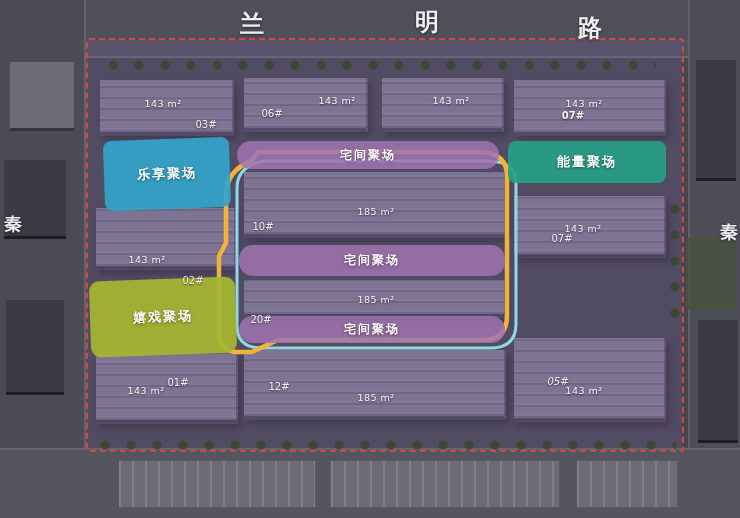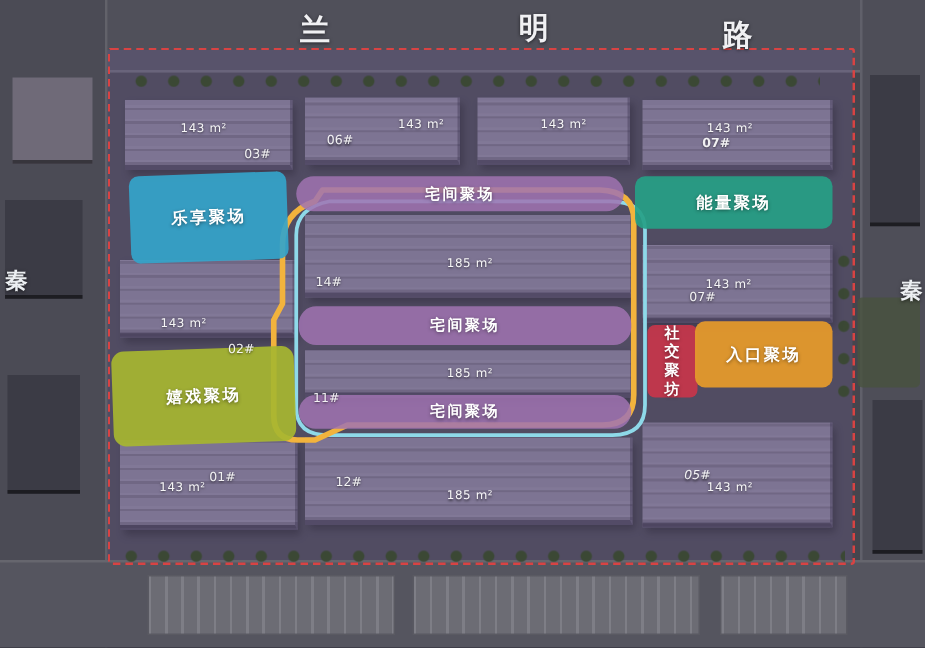--- a/index.html
+++ b/index.html
@@ -95,26 +95,20 @@
     </div>
   <div class="zone z-bar z-bar1">
       <span>宅间聚场</span>
     </div>
   <div class="zone z-nengliang">
       <span>能量聚场</span>
     </div>
   <div class="zone z-bar z-bar2">
       <span>宅间聚场</span>
     </div>
-  <div class="zone z-shejiao">
-      <span>社交聚坊</span>
-    </div>
-  <div class="zone z-rukou">
-      <span>入口聚场</span>
-    </div>
   <div class="zone z-xixi">
       <span>嬉戏聚场</span>
     </div>
   <div class="zone z-bar z-bar3">
       <span>宅间聚场</span>
     </div>
 
   <span class="rd-char" style="left:240px;top:8px;">兰</span>
   <span class="rd-char" style="left:415px;top:6px;">明</span>
   <span class="rd-char" style="left:578px;top:12px;">路</span>
@@ -129,21 +123,21 @@
   <span class="area" style="left:147px;top:259px;">143 m²</span>
   <span class="area" style="left:146px;top:390px;">143 m²</span>
   <span class="area" style="left:584px;top:390px;">143 m²</span>
   <span class="area" style="left:376px;top:211px;">185 m²</span>
   <span class="area" style="left:376px;top:299px;">185 m²</span>
   <span class="area" style="left:376px;top:397px;">185 m²</span>
 
   <span class="bnum" style="left:206px;top:124px;">03#</span>
   <span class="bnum" style="left:272px;top:113px;">06#</span>
   <span class="bnum" style="left:573px;top:115px;font-weight:bold;">07#</span>
-  <span class="bnum" style="left:263px;top:226px;">14#</span>
+  <span class="bnum" style="left:263px;top:226px;">10#</span>
   <span class="bnum" style="left:562px;top:238px;">07#</span>
   <span class="bnum" style="left:193px;top:280px;">02#</span>
-  <span class="bnum" style="left:261px;top:319px;">11#</span>
+  <span class="bnum" style="left:261px;top:319px;">20#</span>
   <span class="bnum" style="left:178px;top:382px;">01#</span>
   <span class="bnum" style="left:268px;top:386px;margin-left:11px;">12#</span>
   <span class="bnum" style="left:558px;top:381px;font-style:italic;">05#</span>
 
 </div>
 
 </body></html>

